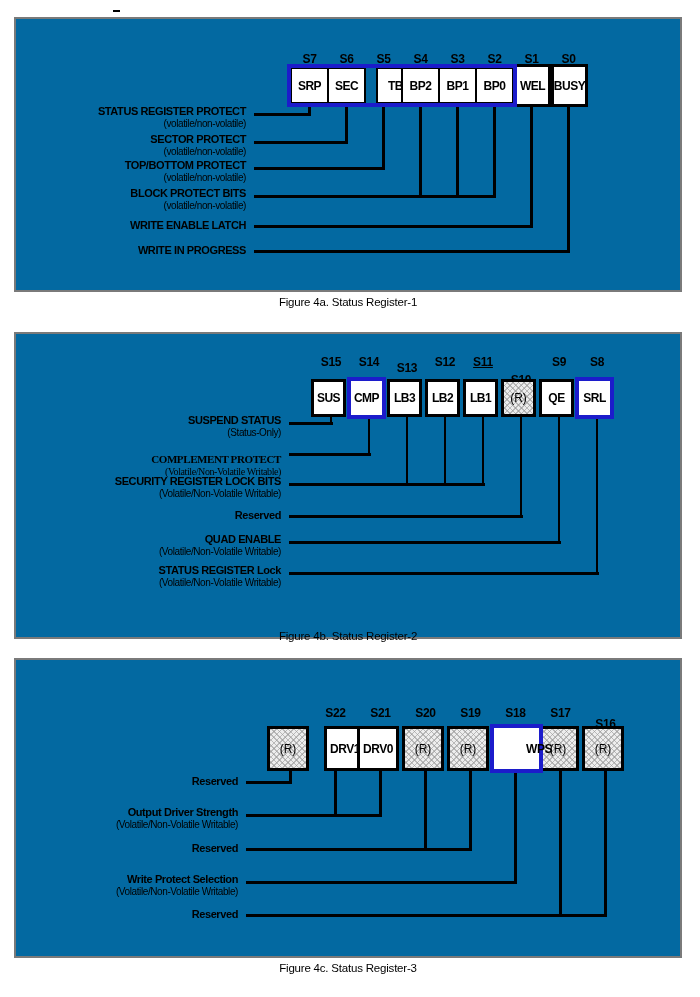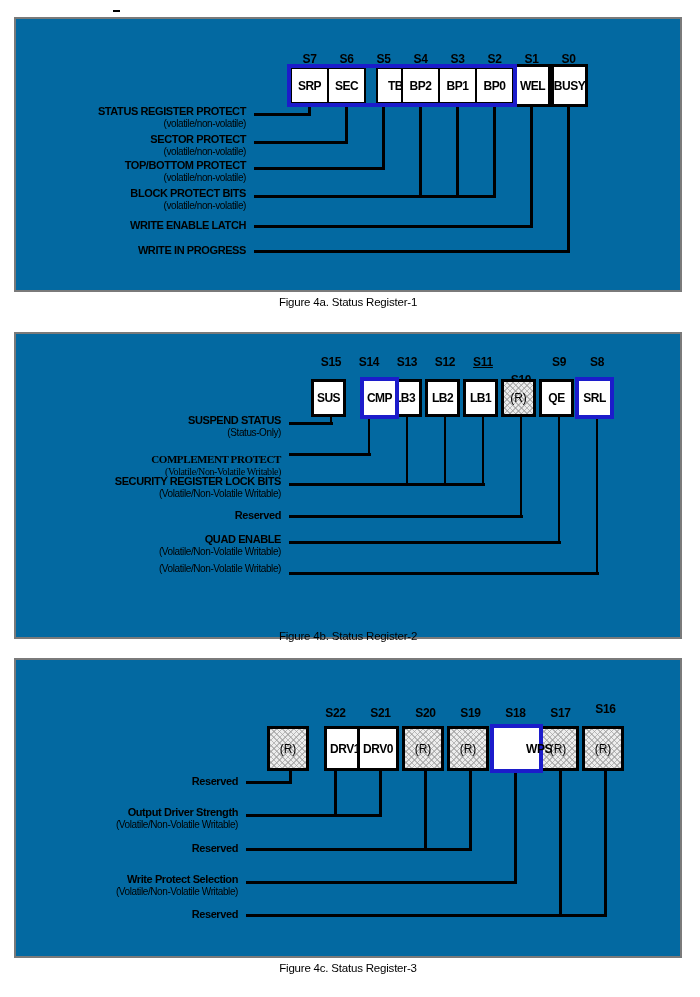--- a/index.html
+++ b/index.html
@@ -100,24 +100,24 @@
       <div class="vline" style="left: 551.25px; top: 83px; width: 2.5px; height: 150.5px;"></div>
     </div>
   <div class="caption" style="left:14px;top:296px;width:668px;">Figure 4a. Status Register-1</div>
 
   <div class="panel" id="panel-1" style="left:14px;top:332px;width:668px;height:307px;">
       <div class="s-label" style="left: 294px; top: 21px; width: 42px;"><span>S15</span></div>
       <div class="cell" style="left: 295px; top: 45px; width: 35px; height: 38px; border-width: 3px; border-color: rgb(0, 0, 0); z-index: 1; margin-left: 0px;">
         <span>SUS</span>
       </div>
       <div class="s-label" style="left: 332px; top: 21px; width: 42px;"><span>S14</span></div>
-      <div class="cell" style="left: 331px; top: 43px; width: 39px; height: 42px; border-width: 4px; border-color: rgb(28, 28, 203); z-index: 4; margin-left: 13px;">
+      <div class="cell" style="left: 331px; top: 43px; width: 39px; height: 42px; border-width: 4px; border-color: rgb(28, 28, 203); z-index: 4; margin-left: 0px;">
         <span>CMP</span>
       </div>
-      <div class="s-label" style="left: 370px; top: 21px; width: 42px;"><span>S13</span></div>
+      <div class="s-label" style="left: 370px; top: 27px; width: 42px;"><span>S13</span></div>
       <div class="cell" style="left: 371px; top: 45px; width: 35px; height: 38px; border-width: 3px; border-color: rgb(0, 0, 0); z-index: 1; margin-left: 0px;">
         <span>LB3</span>
       </div>
       <div class="s-label" style="left: 408px; top: 21px; width: 42px;"><span>S12</span></div>
       <div class="cell" style="left: 409px; top: 45px; width: 35px; height: 38px; border-width: 3px; border-color: rgb(0, 0, 0); z-index: 1; margin-left: 0px;">
         <span>LB2</span>
       </div>
       <div class="s-label" style="left: 446px; top: 21px; width: 42px; text-decoration: underline;"><span>S11</span></div>
       <div class="cell" style="left: 447px; top: 45px; width: 35px; height: 38px; border-width: 3px; border-color: rgb(0, 0, 0); z-index: 1; margin-left: 0px;">
         <span>LB1</span>
@@ -159,20 +159,21 @@
       </div>
       <div class="hline" style="left: 273px; top: 181px; width: 233.5px; height: 2.5px;"></div>
       <div class="vline" style="left: 503.75px; top: 81px; width: 2.5px; height: 102.5px;"></div>
       <div class="lbl" style="right: 399px; top: 198px;">
         <span class="main">QUAD ENABLE</span>
         <span class="sub">(Volatile/Non-Volatile Writable)</span>
       </div>
       <div class="hline" style="left: 273px; top: 207px; width: 271.5px; height: 2.5px;"></div>
       <div class="vline" style="left: 541.75px; top: 81px; width: 2.5px; height: 128.5px;"></div>
       <div class="lbl" style="right: 399px; top: 229px;">
+        <span class="main">STATUS REGISTER Lock</span>
         <span class="sub">(Volatile/Non-Volatile Writable)</span>
       </div>
       <div class="hline" style="left: 273px; top: 238px; width: 309.5px; height: 2.5px;"></div>
       <div class="vline" style="left: 579.75px; top: 81px; width: 2.5px; height: 159.5px;"></div>
     </div>
   <div class="caption" style="left:14px;top:630px;width:668px;">Figure 4b. Status Register-2</div>
 
   <div class="panel" id="panel-2" style="left:14px;top:658px;width:668px;height:300px;">
       <div class="s-label" style="left: 253.5px; top: 46px; width: 42px; margin-top: 28px;"><span>S23</span></div>
       <div class="cell reserved hatch" style="left: 251px; top: 66px; width: 42px; height: 45px; border-width: 3px; border-color: rgb(0, 0, 0); z-index: 1; margin-left: 0px;">
@@ -195,21 +196,21 @@
         <span>(R)</span>
       </div>
       <div class="s-label" style="left: 478.5px; top: 46px; width: 42px;"><span>S18</span></div>
       <div class="cell" style="left: 474px; top: 64px; width: 46px; height: 49px; border-width: 4px; border-color: rgb(28, 28, 203); z-index: 4; margin-left: 0px; padding-left: 45px;">
         <span>WPS</span>
       </div>
       <div class="s-label" style="left: 523.5px; top: 46px; width: 42px;"><span>S17</span></div>
       <div class="cell reserved hatch" style="left: 521px; top: 66px; width: 42px; height: 45px; border-width: 3px; border-color: rgb(0, 0, 0); z-index: 1; margin-left: 0px;">
         <span>(R)</span>
       </div>
-      <div class="s-label" style="left: 568.5px; top: 42px; width: 42px;"><span>S16</span></div>
+      <div class="s-label" style="left: 568.5px; top: 57px; width: 42px;"><span>S16</span></div>
       <div class="cell reserved hatch" style="left: 566px; top: 66px; width: 42px; height: 45px; border-width: 3px; border-color: rgb(0, 0, 0); z-index: 1; margin-left: 0px;">
         <span>(R)</span>
       </div>
       <div class="lbl" style="right: 442px; top: 114px;">
         <span class="main">Reserved</span>
       </div>
       <div class="hline" style="left: 230px; top: 121px; width: 46px; height: 2.5px;"></div>
       <div class="vline" style="left: 273.25px; top: 109px; width: 2.5px; height: 14.5px;"></div>
       <div class="lbl" style="right: 442px; top: 145px;">
         <span class="main">Output Driver Strength</span>

